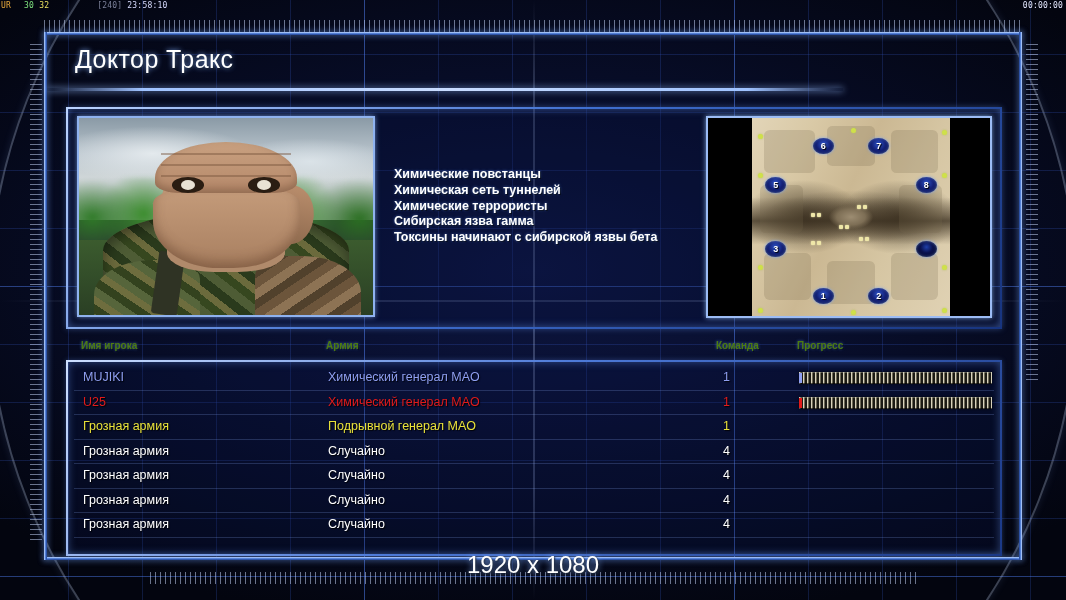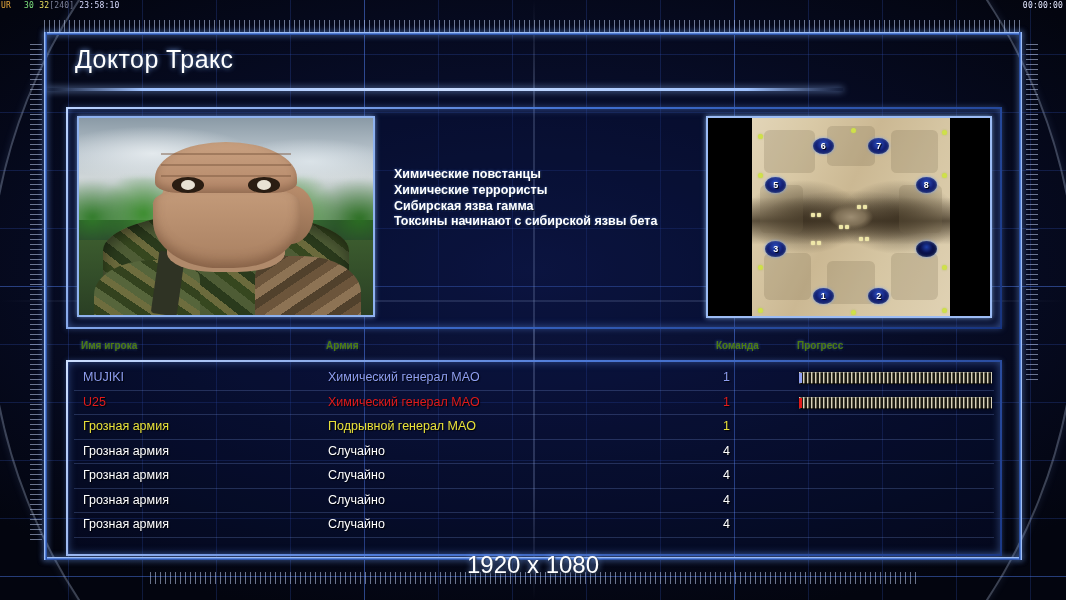--- a/index.html
+++ b/index.html
@@ -77,21 +77,21 @@
     font-family:"DejaVu Sans Mono", monospace;
     font-size:8px; line-height:11px;
     color:#d8dcff; z-index:40;
     letter-spacing:.2px;
   }
   #topbar .left { position:absolute; left:1px; top:0; white-space:nowrap; }
   #topbar .right { position:absolute; right:3px; top:0; white-space:nowrap; color:#e4e8ff;}
   #topbar .c-o { color:#e8a93c; }
   #topbar .c-g { color:#7fe27f;margin-left:8px; }
   #topbar .c-y { color:#e8e060;text-align:center; }
-  #topbar .c-d { color:#7b8099; }
+  #topbar .c-d { color:#7b8099;margin-left:48px; }
 
   
   #frame {
     position:absolute; left:44px; top:32px; width:978px; height:528px;
     z-index:20;
   }
   .edge {
     position:absolute;
     background:linear-gradient(to bottom, #cfe0ff, #5f8fe6 40%, #1b3b8c);
     box-shadow:0 0 6px rgba(120,170,255,.75);
@@ -401,20 +401,21 @@
         <i style="top:66%"></i>
     </div>
     <div class="eyes">
       <span class="eye l"></span>
       <span class="eye r"></span>
     </div>
   </div>
 
   <div id="desclist">
       <div>Химические повстанцы</div>
+      <div>Химическая сеть туннелей</div>
       <div>Химические террористы</div>
       <div>Сибирская язва гамма</div>
       <div>Токсины начинают с сибирской язвы бета</div>
     </div>
 
   <div id="minimap">
     <div id="mapimg">
         <div class="patch" style="left: 6%; top: 6%; width: 26%; height: 22%;"></div>
         <div class="patch" style="left: 38%; top: 4%; width: 24%; height: 20%;"></div>
         <div class="patch" style="left: 70%; top: 6%; width: 24%; height: 22%;"></div>

